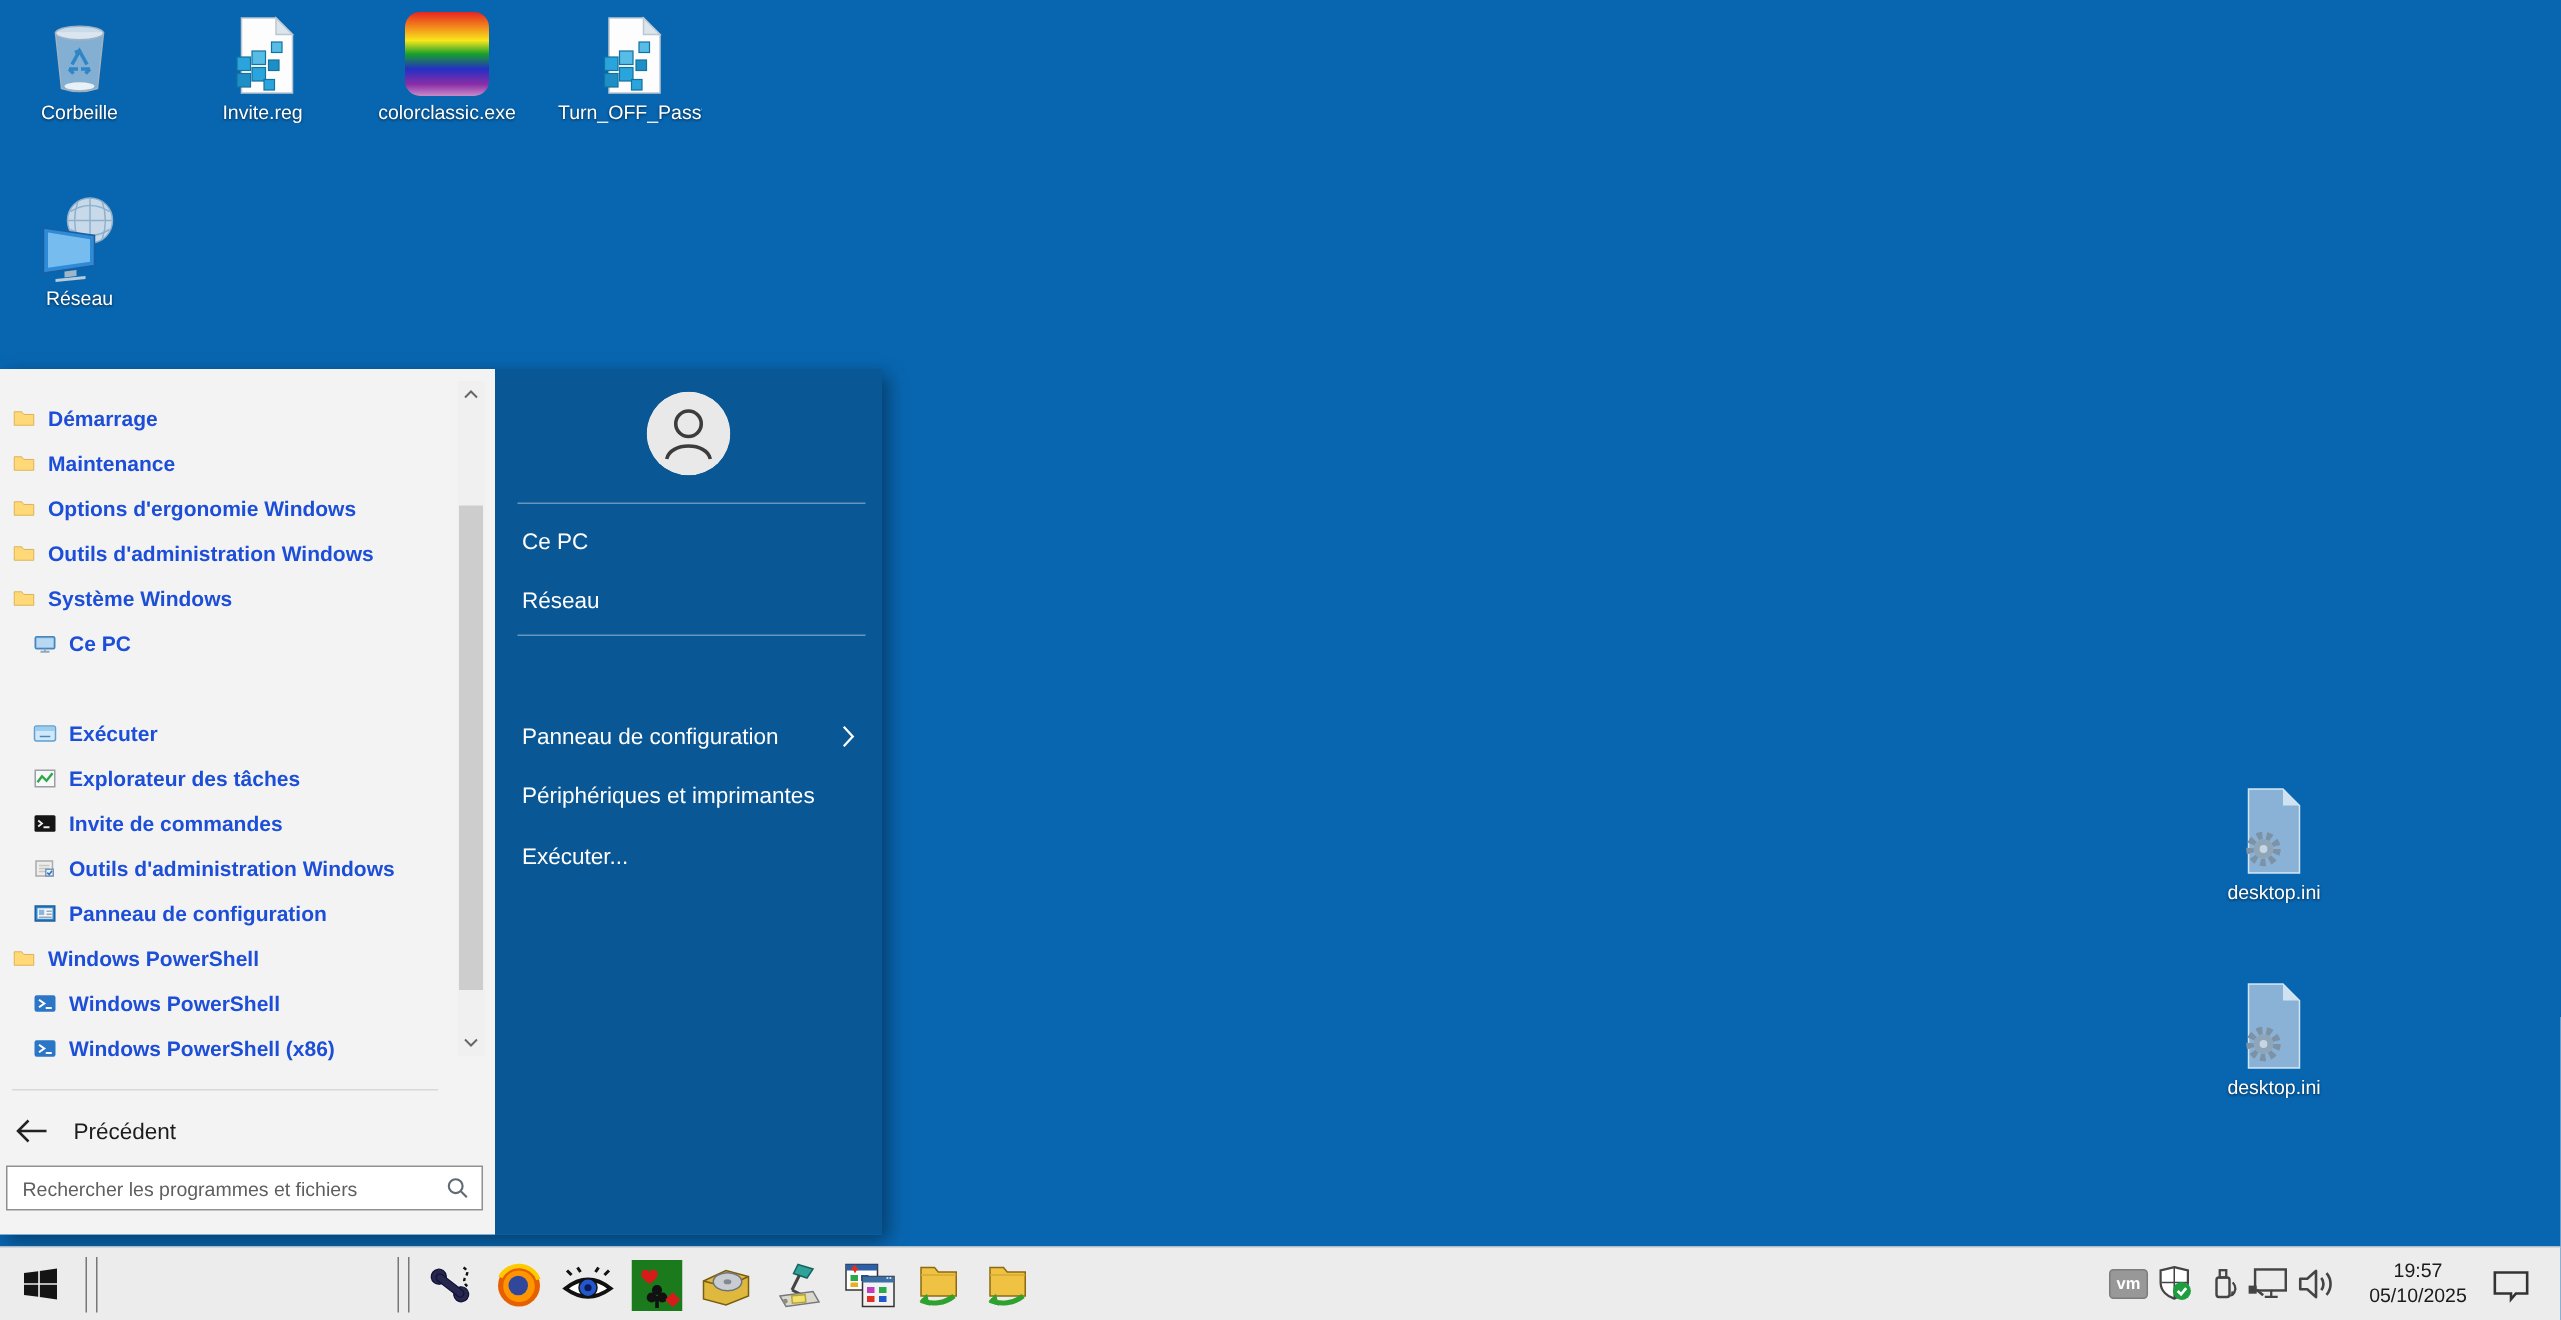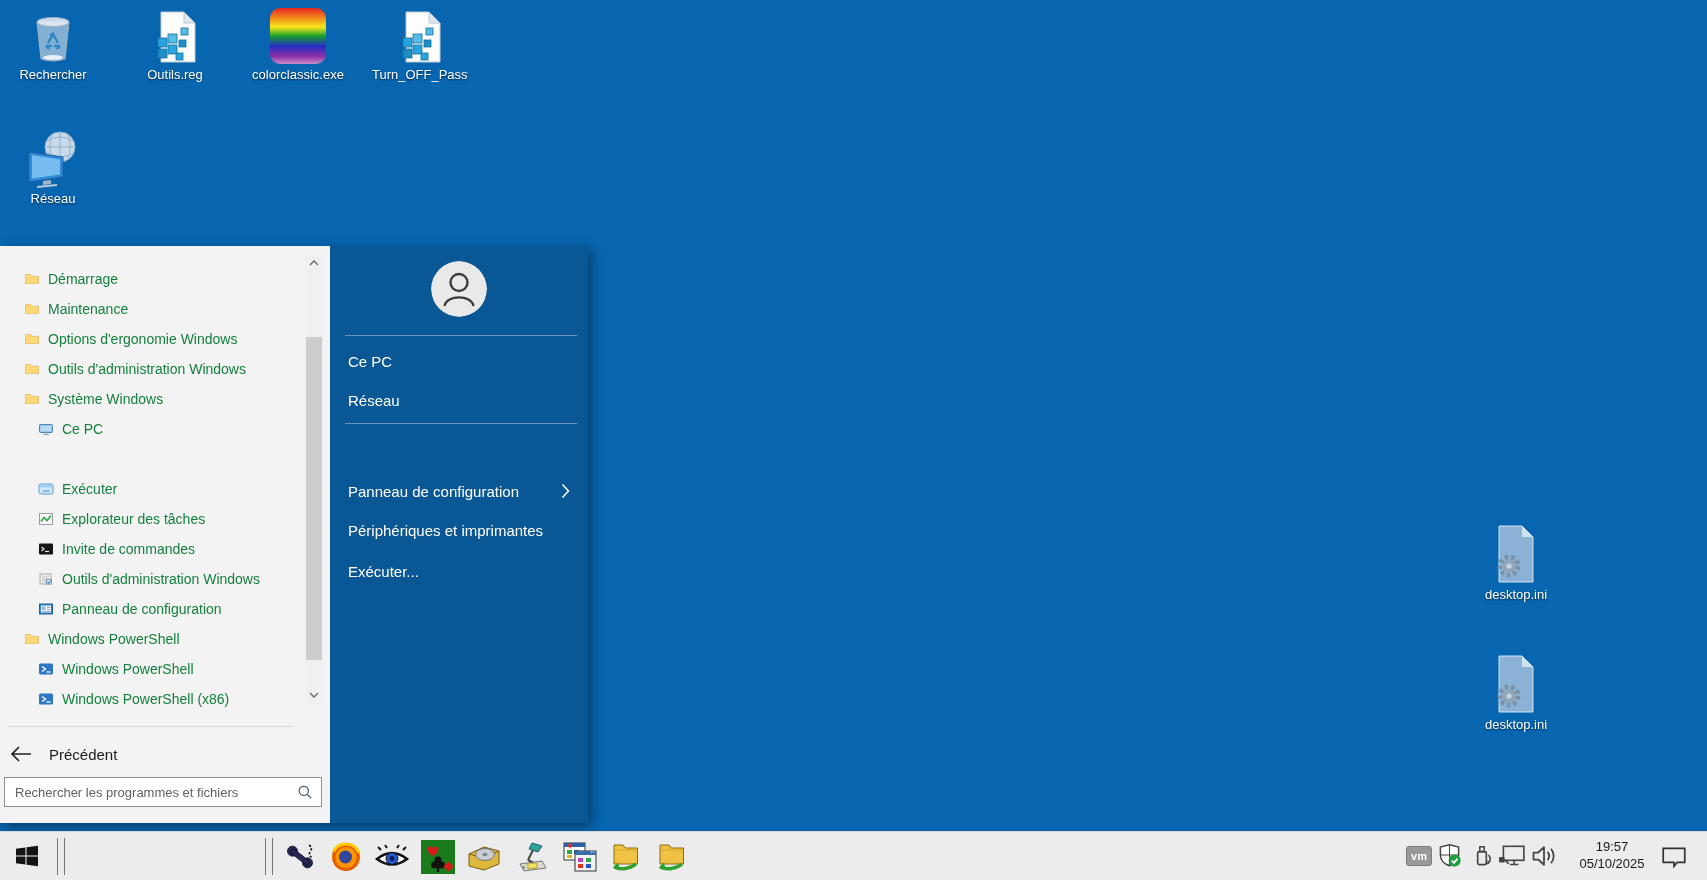--- a/index.html
+++ b/index.html
@@ -9,22 +9,22 @@
   
   .dicon{position:absolute;width:96px;text-align:center;cursor:default;}
   .dicon .ic{height:58px;display:flex;align-items:flex-end;justify-content:center;}
   .dicon .lbl{margin-top:3px;font-size:13px;color:#fff;text-shadow:0 1px 2px rgba(0,0,0,.65);
     white-space:nowrap;overflow:hidden;}
 
   
   #startmenu{position:absolute;left:0;top:246px;width:588px;height:577px;
     box-shadow:4px 4px 12px rgba(0,0,0,.4);}
   #menu-left{position:absolute;left:0;top:0;width:330px;height:577px;background:#F3F3F3;}
-  .mi{position:absolute;left:16px;width:300px;height:30px;display:flex;align-items:center;
-    font-size:14px;color:#15803d;cursor:default;}
+  .mi{position:absolute;left:0;width:300px;height:30px;display:flex;align-items:center;
+    font-size:14px;color:#1d4ed8;cursor:default;font-weight:bold;}
   .mi .mic{width:16px;height:16px;flex:0 0 16px;margin-right:8px;}
   .mi.folder-row{padding-left:8px;}
   .mi.app-row{padding-left:22px;}
   .sep-h{position:absolute;height:1px;background:#D8D8D8;}
 
   
   #sb{position:absolute;left:305px;top:8px;width:18px;height:450px;background:#F0F0F0;}
   .sb-btn{position:absolute;left:0;width:18px;height:18px;display:flex;align-items:center;justify-content:center;}
   #sb-thumb{position:absolute;left:1px;top:83px;width:16px;height:323px;background:#CDCDCD;}
 
@@ -78,40 +78,40 @@
         <g stroke="#2E86C8" stroke-width="2.4" fill="none">
           <path d="M17 31 L22 22 L27 31"></path>
           <path d="M15 34 h6"></path>
             <path d="M23 34 h6"></path>
           <path d="M15 34 l3 3"></path>
             <path d="M29 34 l-3 3"></path>
             <path d="M22 22 l-3 1"></path>
         </g>
       </svg>
     </div>
-    <div class="lbl">Rechercher</div>
+    <div class="lbl">Corbeille</div>
   </div>
 
   <div class="dicon" style="left:127px;top:6px;">
     <div class="ic">
       <svg width="48" height="54" viewBox="0 0 48 54">
         <path d="M10 2 H33 L44 13 V52 H10 Z" fill="#FDFDFD" stroke="#BCC7D1"></path>
         <path d="M33 2 V13 H44 Z" fill="#DCE5EC" stroke="#BCC7D1"></path>
         <g stroke="#13729F" stroke-width=".8">
           <rect x="7" y="28" width="9" height="9" fill="#2AA4DC"></rect>
           <rect x="7" y="39" width="9" height="9" fill="#1E8FC6"></rect>
           <rect x="17" y="24" width="9" height="9" fill="#57BCE6"></rect>
           <rect x="17" y="35" width="9" height="9" fill="#2AA4DC"></rect>
           <rect x="28" y="30" width="7" height="7" fill="#1E8FC6"></rect>
           <rect x="30" y="18" width="7" height="7" fill="#57BCE6"></rect>
           <rect x="25" y="43" width="7" height="7" fill="#2AA4DC"></rect>
         </g>
       </svg>
     </div>
-    <div class="lbl">Outils.reg</div>
+    <div class="lbl">Invite.reg</div>
   </div>
 
   <div class="dicon" style="left:250px;top:6px;">
     <div class="ic">
       <svg width="56" height="56" viewBox="0 0 56 56">
         <defs>
             <linearGradient id="rb" x1="0" y1="0" x2="0" y2="1">
           <stop offset="0" stop-color="#E8251F"></stop>
               <stop offset=".18" stop-color="#F28A1C"></stop>
           <stop offset=".34" stop-color="#F8E71C"></stop>

